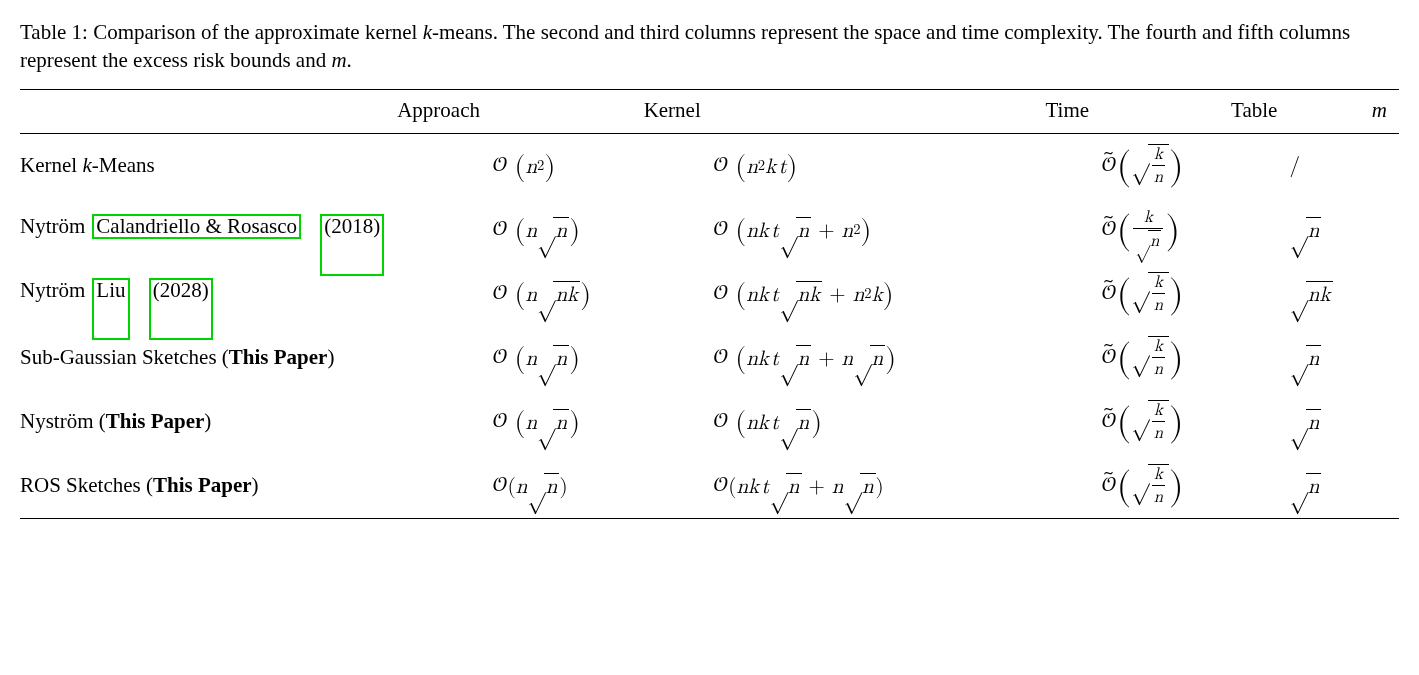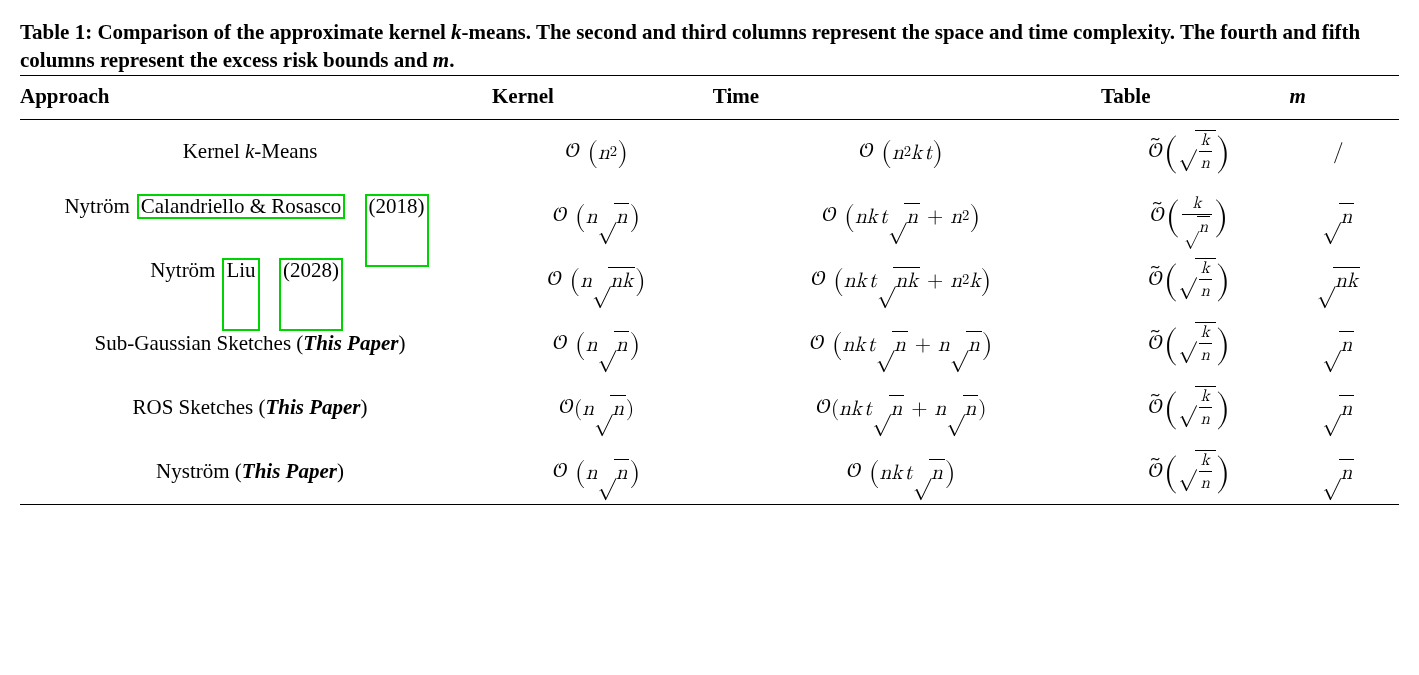--- a/index.html
+++ b/index.html
@@ -7,56 +7,55 @@
     font-size: 21px;
     color: #000;
     background: #fff;
     margin: 0;
     padding: 18px 20px;
     width: 1419px;
     box-sizing: border-box;
   }
   .caption {
     line-height: 1.35;
-    font-weight: bold;
+    margin-bottom: 14px;
   }
   table {
     border-collapse: collapse;
     width: 100%;
   }
   thead tr th {
-    text-align: left;
-    font-weight: bold;
+    text-align: right;
+    font-weight: normal;
     padding: 8px 12px 10px 0;
   }
   thead {
     border-top: 1.5px solid #000;
     border-bottom: 1px solid #000;
   }
   tbody {
     border-bottom: 1.5px solid #000;
-    text-align: center;
   }
   tbody td {
     padding: 10px 12px 10px 0;
     vertical-align: middle;
     white-space: nowrap;
   }
   tbody td:first-child { width: 460px; }
   .ital { font-style: italic; }
-  .bold { font-weight: bold; font-style: italic; }
+  .bold { font-weight: bold; }
   .green-box {
     border: 2px solid #00d400;
     display: inline-block;
     padding: 0 2px;
     margin: 0 7px;
     line-height: 1;
   }
   .green-box.tall-below {
-    padding-bottom: 48px;
+    padding-bottom: 37px;
     margin-bottom: -30px;
   }
   
   .math {
     font-family: "Latin Modern Math", "STIX Two Math", "Cambria Math", "Times New Roman", serif;
     font-style: italic;
     white-space: nowrap;
     display: inline-flex;
     align-items: center;
   }
@@ -265,71 +264,71 @@
         <span class="math">
             <span class="sqrt">
               <span class="rad">n</span>
             </span>
           </span>
       </td>
     </tr>
 
     <tr>
       <td>
+        <span>Nyström (</span><span class="bold">This Paper</span><span>)</span>
+      </td>
+      <td>
+        <span class="math"><span class="cal">𝒪</span>&nbsp;<span class="med">(</span>n<span class="sqrt">
+              <span class="rad">n</span>
+            </span><span class="med">)</span></span>
+      </td>
+      <td>
+        <span class="math"><span class="cal">𝒪</span>&nbsp;<span class="med">(</span>nk t<span class="sqrt">
+              <span class="rad">n</span>
+            </span><span class="med">)</span></span>
+      </td>
+      <td>
+        <span class="math">
+            <span class="tilde-over cal">𝒪</span>
+            <span class="big">(</span>
+            <span class="sqrt">
+              <span class="rad">
+                <span class="frac">
+                  <span class="num">k</span>
+                  <span class="den">n</span>
+                </span>
+              </span>
+            </span>
+            <span class="big">)</span>
+          </span>
+      </td>
+      <td>
+        <span class="math">
+            <span class="sqrt">
+              <span class="rad">n</span>
+            </span>
+          </span>
+      </td>
+    </tr>
+
+    <tr>
+      <td>
         <span>ROS Sketches (</span><span class="bold">This Paper</span><span>)</span>
       </td>
       <td>
         <span class="math"><span class="cal">𝒪</span><span class="up">(</span>n<span class="sqrt">
               <span class="rad">n</span>
             </span><span class="up">)</span></span>
       </td>
       <td>
         <span class="math"><span class="cal">𝒪</span><span class="up">(</span>nk t<span class="sqrt">
               <span class="rad">n</span>
             </span>&nbsp;<span class="up">+</span>&nbsp;n<span class="sqrt">
               <span class="rad">n</span>
             </span><span class="up">)</span></span>
-      </td>
-      <td>
-        <span class="math">
-            <span class="tilde-over cal">𝒪</span>
-            <span class="big">(</span>
-            <span class="sqrt">
-              <span class="rad">
-                <span class="frac">
-                  <span class="num">k</span>
-                  <span class="den">n</span>
-                </span>
-              </span>
-            </span>
-            <span class="big">)</span>
-          </span>
-      </td>
-      <td>
-        <span class="math">
-            <span class="sqrt">
-              <span class="rad">n</span>
-            </span>
-          </span>
-      </td>
-    </tr>
-
-    <tr>
-      <td>
-        <span>Nyström (</span><span class="bold">This Paper</span><span>)</span>
-      </td>
-      <td>
-        <span class="math"><span class="cal">𝒪</span>&nbsp;<span class="med">(</span>n<span class="sqrt">
-              <span class="rad">n</span>
-            </span><span class="med">)</span></span>
-      </td>
-      <td>
-        <span class="math"><span class="cal">𝒪</span>&nbsp;<span class="med">(</span>nk t<span class="sqrt">
-              <span class="rad">n</span>
-            </span><span class="med">)</span></span>
       </td>
       <td>
         <span class="math">
             <span class="tilde-over cal">𝒪</span>
             <span class="big">(</span>
             <span class="sqrt">
               <span class="rad">
                 <span class="frac">
                   <span class="num">k</span>
                   <span class="den">n</span>

